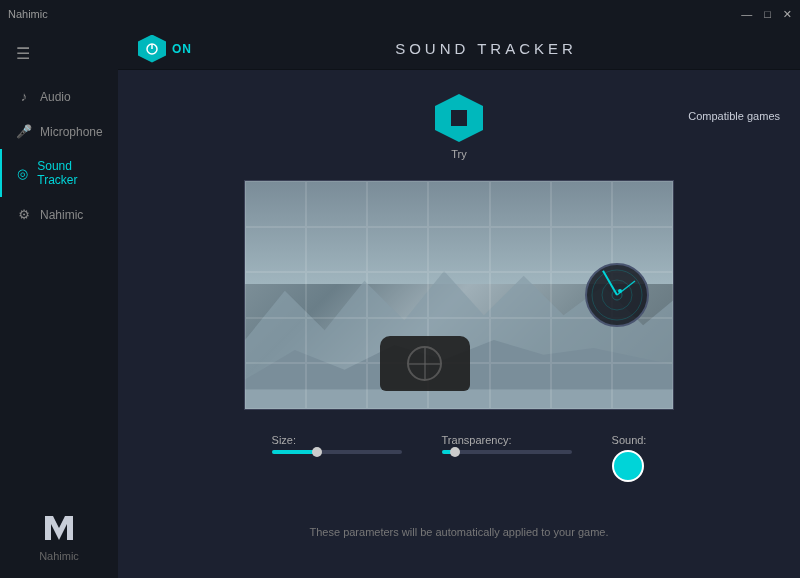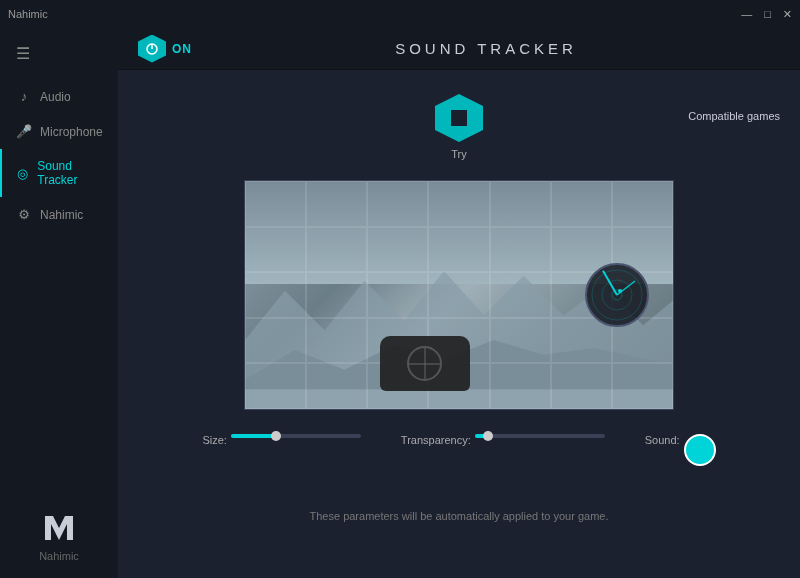--- a/index.html
+++ b/index.html
@@ -273,20 +273,21 @@
 
     
     .controls-row {
       display: flex;
       gap: 40px;
       align-items: flex-start;
       margin-bottom: 16px;
     }
     .control-group {
       display: flex;
+      flex-direction: column;
       gap: 4px;
     }
     .control-label {
       font-size: 11px;
       color: #aaa;
     }
     .slider-track {
       width: 130px;
       height: 4px;
       background: #3a4055;

